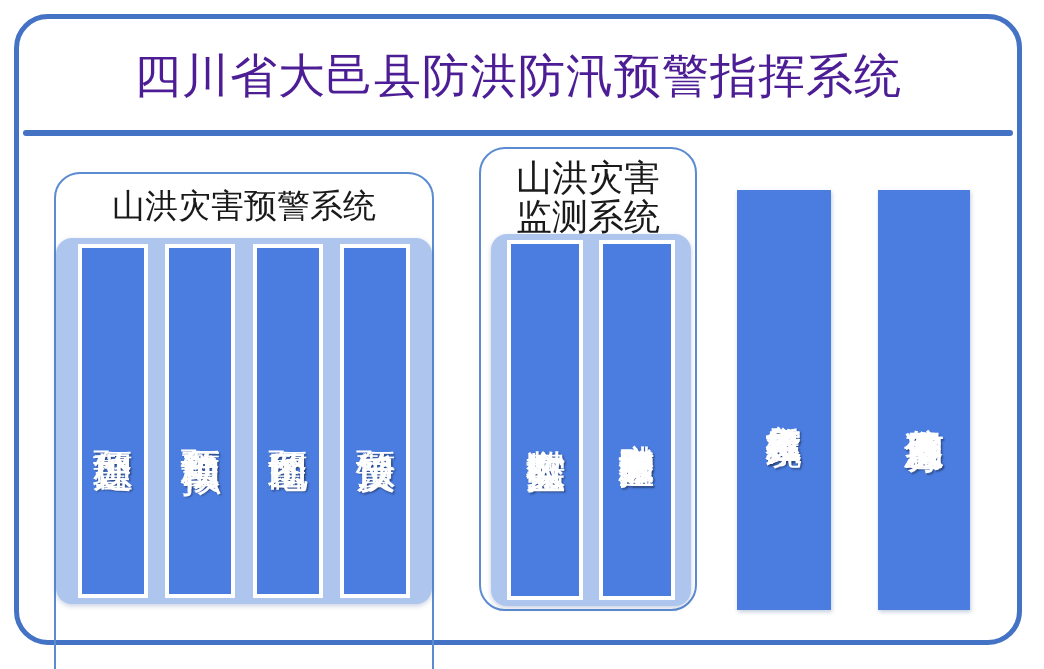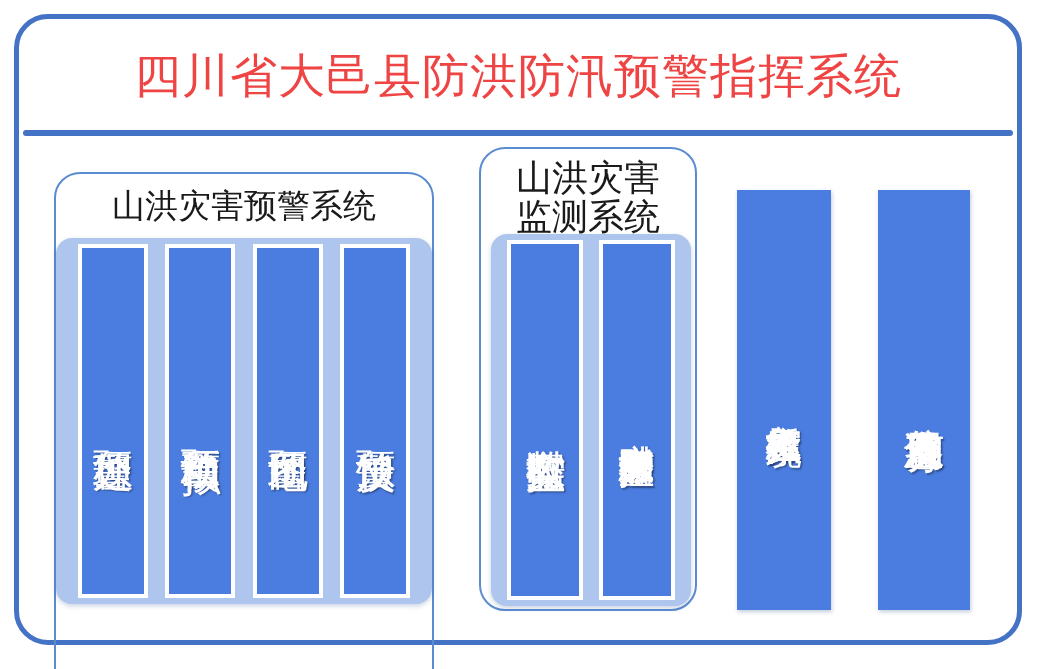--- a/index.html
+++ b/index.html
@@ -36,21 +36,21 @@
     width: 1008px;
     height: 122px;
     display: flex;
     align-items: center;
     justify-content: center;
   }
   .app-title {
     font-family: "DejaVu Sans", "Liberation Sans", sans-serif;
     font-size: 47px;
     line-height: 1;
-    color: #ef4444;
+    color: #4c1d95;
     letter-spacing: 1px;
     white-space: nowrap;
     font-weight: 400;
   }
   .title-rule {
     position: absolute;
     left: 23px;
     top: 130px;
     width: 990px;
     height: 6px;

